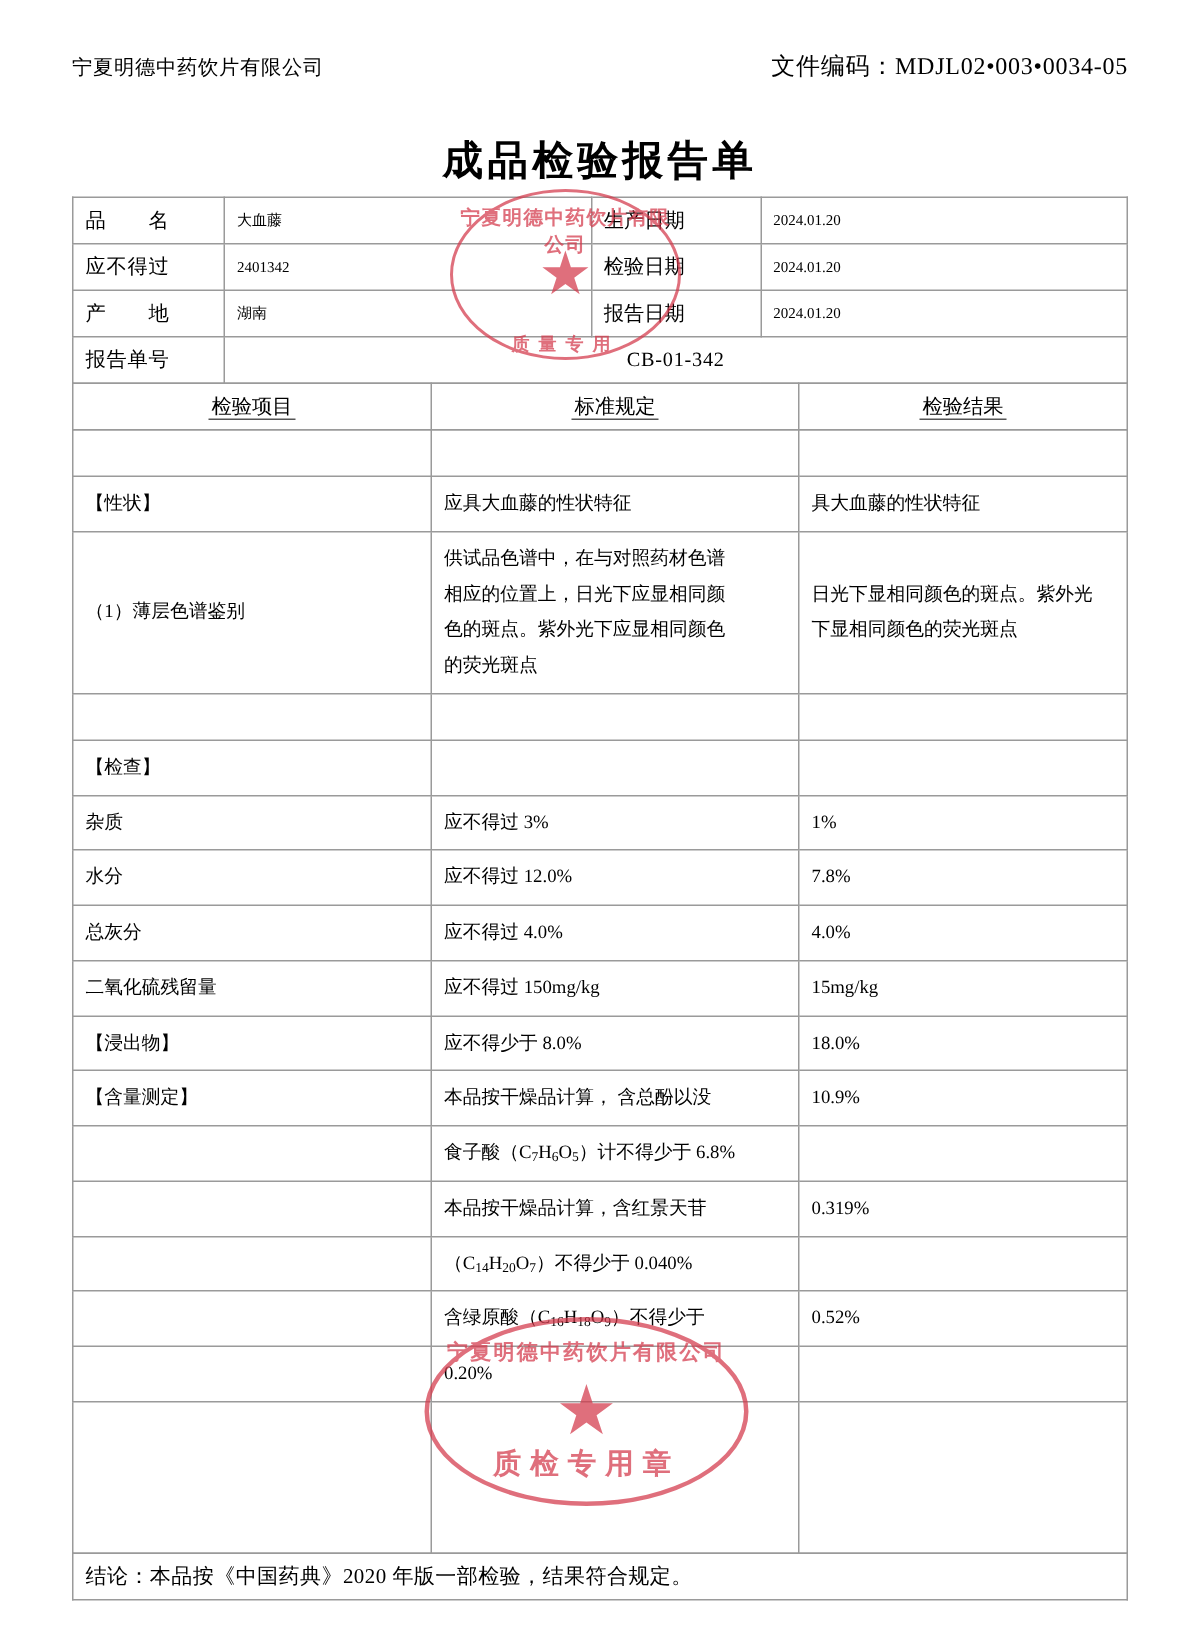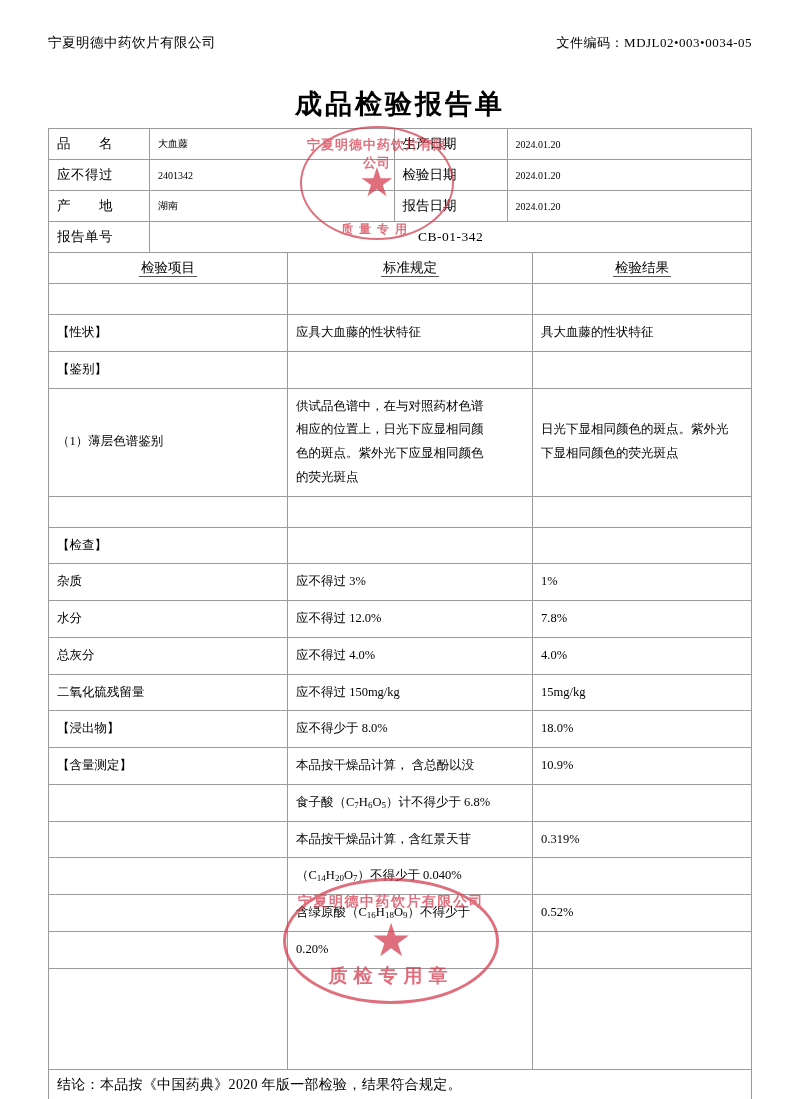--- a/index.html
+++ b/index.html
@@ -25,21 +25,21 @@
   
   .topbar {
     display: flex;
     justify-content: space-between;
     align-items: baseline;
     font-size: 13.5px;
     margin-top: 6px;
     letter-spacing: 0.5px;
   }
   .topbar .company { font-size: 13.5px; }
-  .topbar .docno { font-size: 13px; }
+  .topbar .docno { font-size: 16px; }
 
   .title {
     text-align: center;
     font-size: 27px;
     font-weight: bold;
     letter-spacing: 3px;
     margin-top: 34px;
     margin-bottom: 6px;
   }
 
@@ -232,25 +232,20 @@
           <td class="c2"></td>
           <td class="c3"></td>
         </tr>
 
     <tr>
       <td class="c1">【性状】</td>
       <td class="c2">应具大血藤的性状特征</td>
       <td class="c3">具大血藤的性状特征</td>
     </tr>
     <tr>
-      <td class="c1">【鉴别】</td>
-      <td class="c2"></td>
-      <td class="c3"></td>
-    </tr>
-    <tr>
       <td class="c1">（1）薄层色谱鉴别</td>
       <td class="c2">
         <div>供试品色谱中，在与对照药材色谱</div>
         <div>相应的位置上，日光下应显相同颜</div>
         <div>色的斑点。紫外光下应显相同颜色</div>
         <div>的荧光斑点</div>
       </td>
       <td class="c3">
         <div>日光下显相同颜色的斑点。紫外光</div>
         <div>下显相同颜色的荧光斑点</div>

